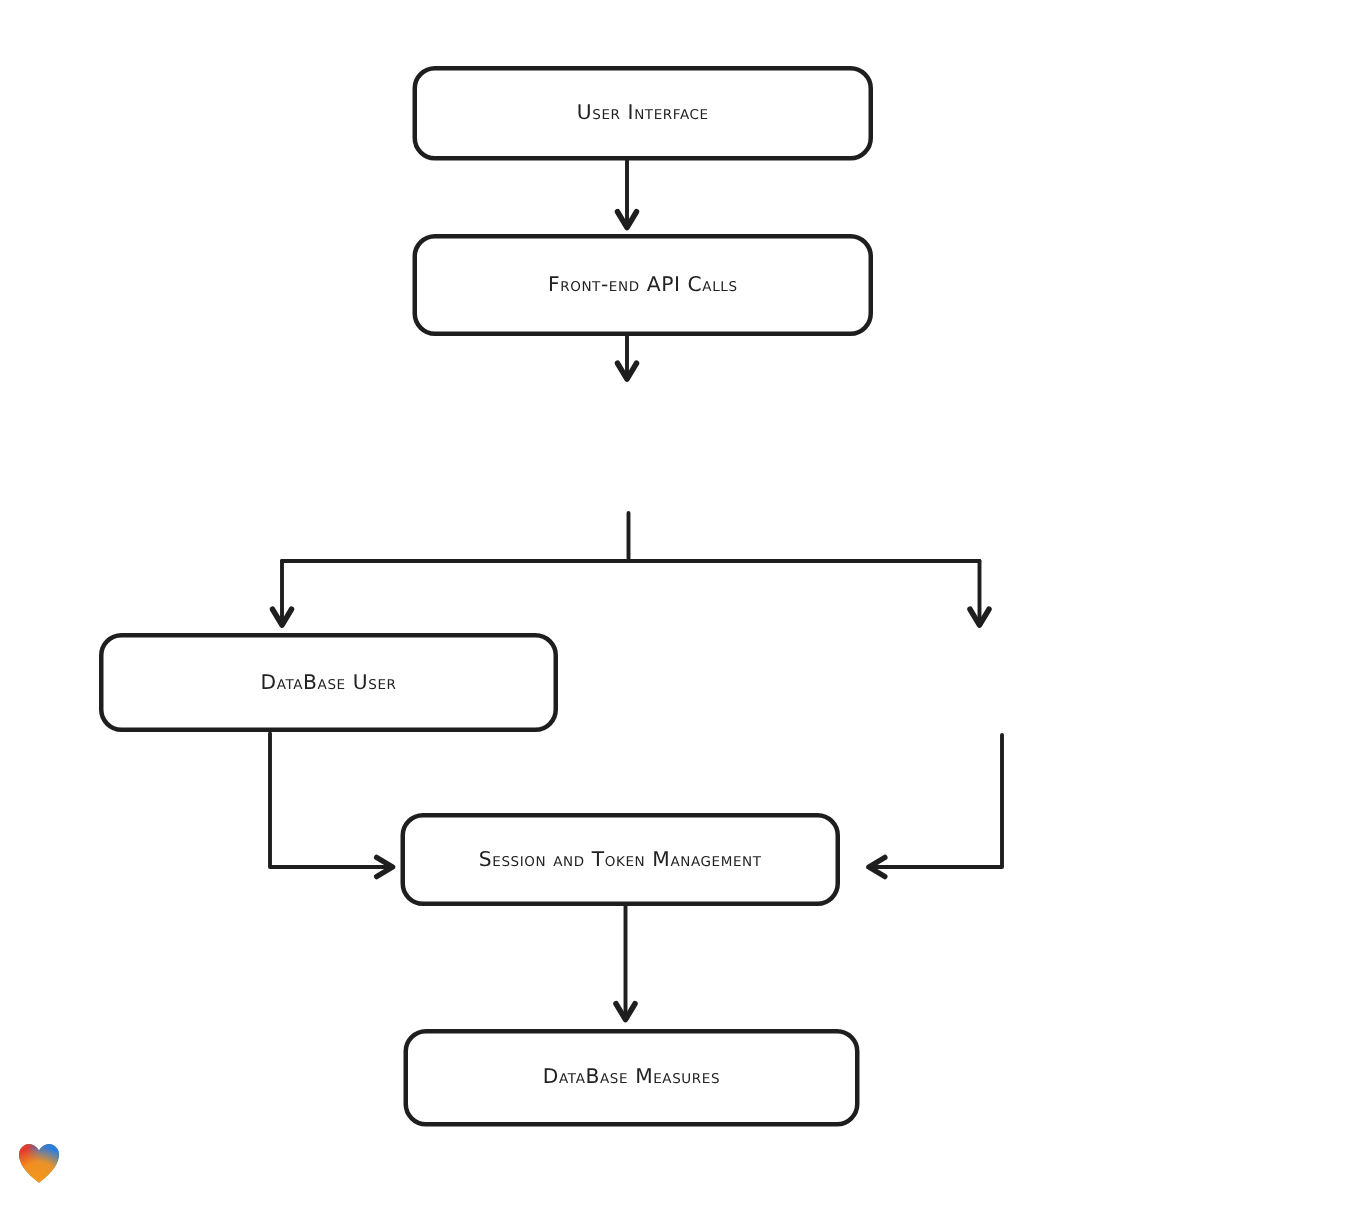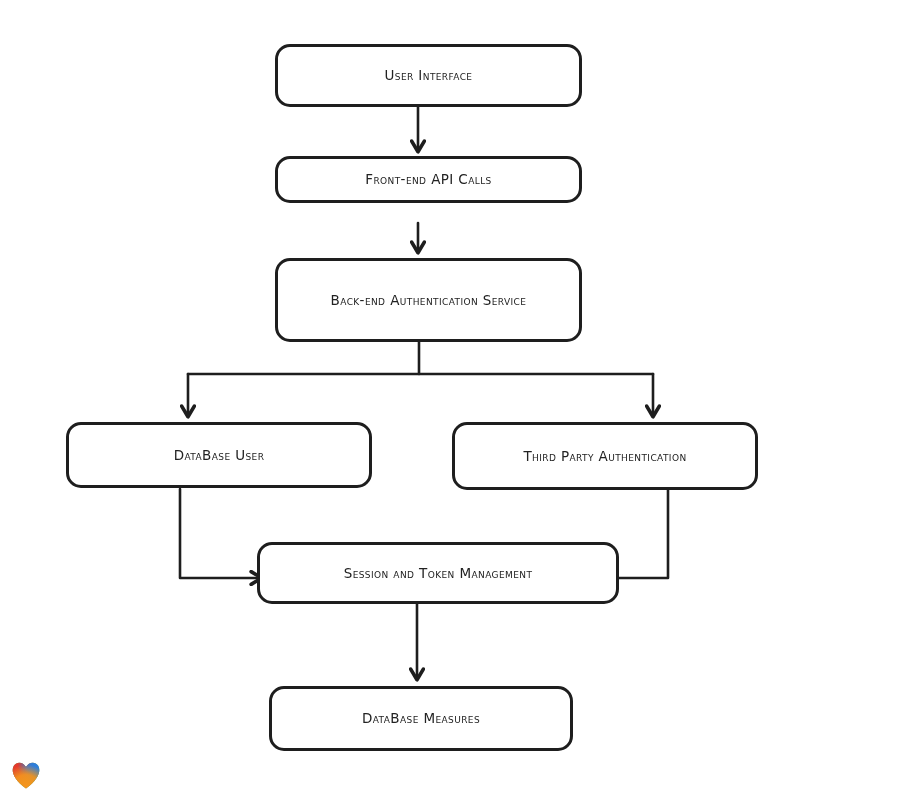--- a/index.html
+++ b/index.html
@@ -21,25 +21,25 @@
     display:flex;align-items:center;justify-content:center;
     text-align:right;
     font-variant:small-caps;
     font-size:13.5px;
     letter-spacing:.4px;
     line-height:1.5;
     color:#222222;
     padding:16px 10px;
   }
   #n1{left:275px;top:44px;width:307px;height:63px}
-  #n2{left:275px;top:156px;width:307px;height:47px}
+  #n2{left:275px;top:156px;width:307px;height:68px}
   #n3{left:275px;top:258px;width:307px;height:84px}
   #n4{left:66px;top:422px;width:306px;height:66px}
   #n5{left:452px;top:422px;width:306px;height:68px}
-  #n6{left:257px;top:542px;width:362px;height:62px}
+  #n6{left:267px;top:542px;width:293px;height:62px}
   #n7{left:269px;top:686px;width:304px;height:65px}
   #n3 .lbl{max-width:240px}
   #n6 .lbl{max-width:190px}
   .watermark{position:absolute;left:10px;top:759px;width:32px;height:32px;}
 </style>
 </head>
 <body>
 
 <div class="stage">
 
@@ -61,31 +61,25 @@
   </svg>
 
   <div class="node" id="n1">
     <span class="lbl">User Interface</span>
   </div>
 
   <div class="node" id="n2">
     <span class="lbl">Front-end API Calls</span>
   </div>
 
-  <div class="node" id="n3">
-    <span class="lbl">Back-end Authentication Service</span>
-  </div>
 
   <div class="node" id="n4">
     <span class="lbl">DataBase User</span>
   </div>
 
-  <div class="node" id="n5">
-    <span class="lbl">Third Party Authentication</span>
-  </div>
 
   <div class="node" id="n6">
     <span class="lbl">Session and Token Management</span>
   </div>
 
   <div class="node" id="n7">
     <span class="lbl">DataBase Measures</span>
   </div>
 
   <svg class="watermark" viewBox="0 0 32 30">

